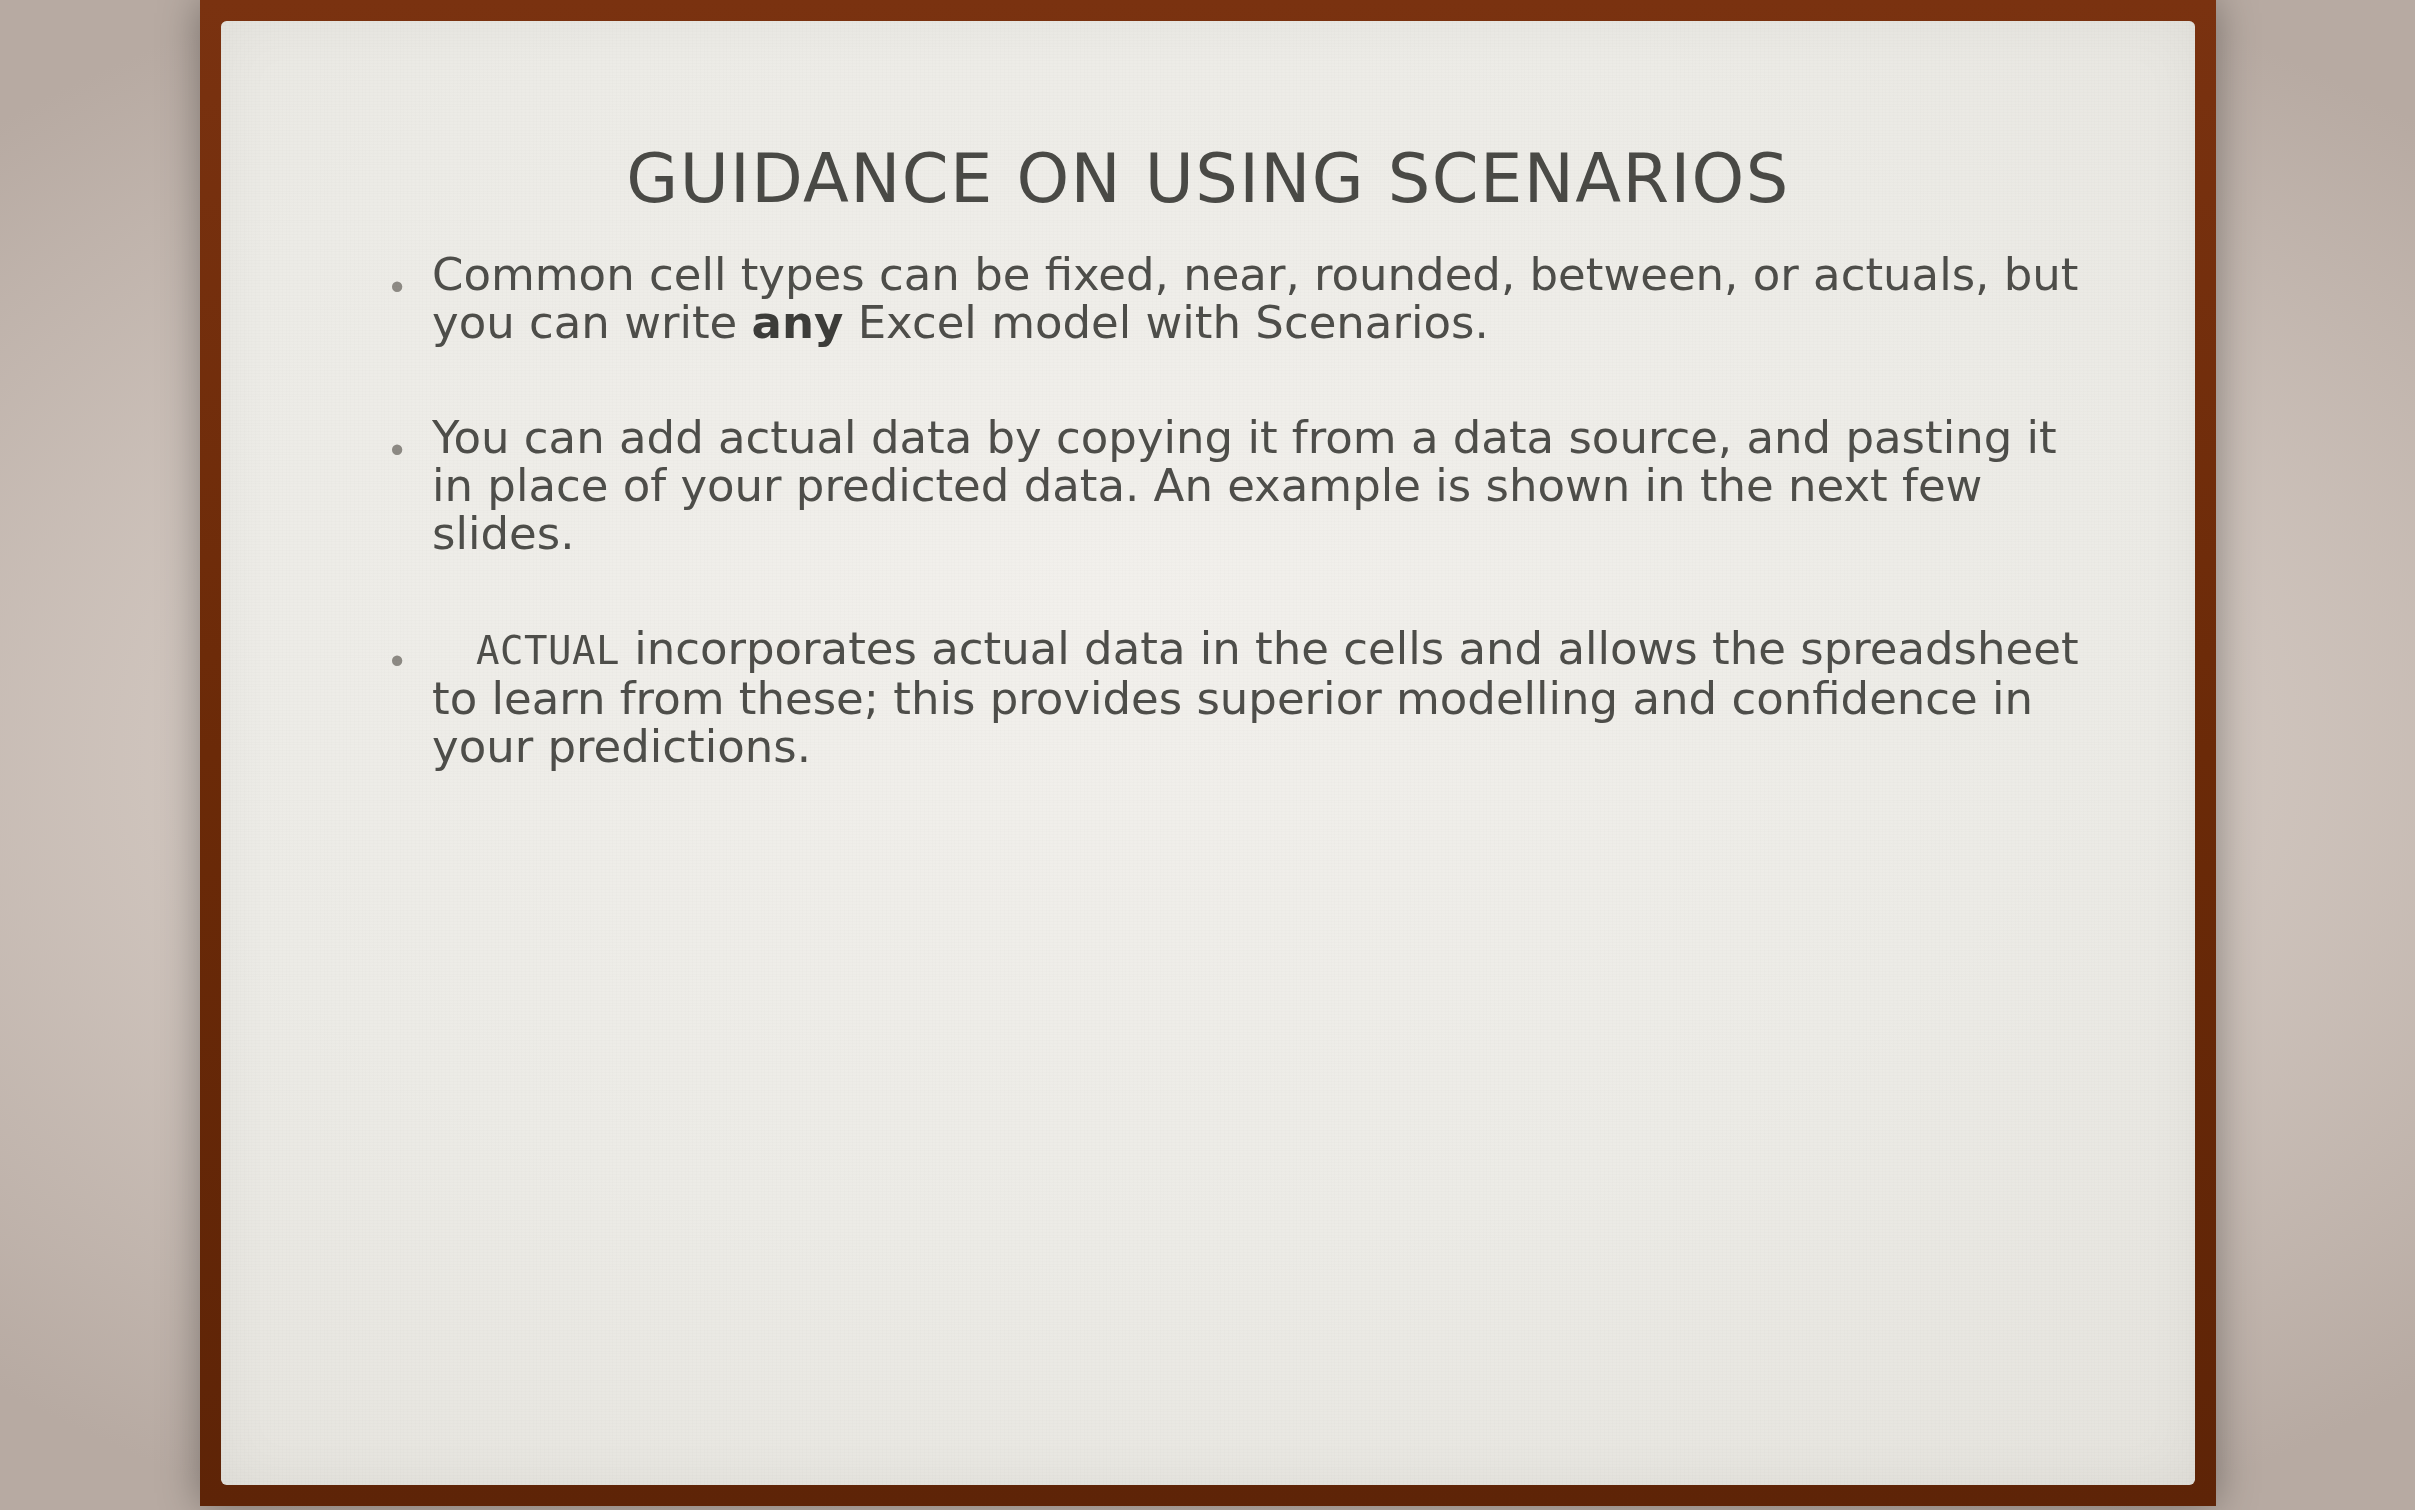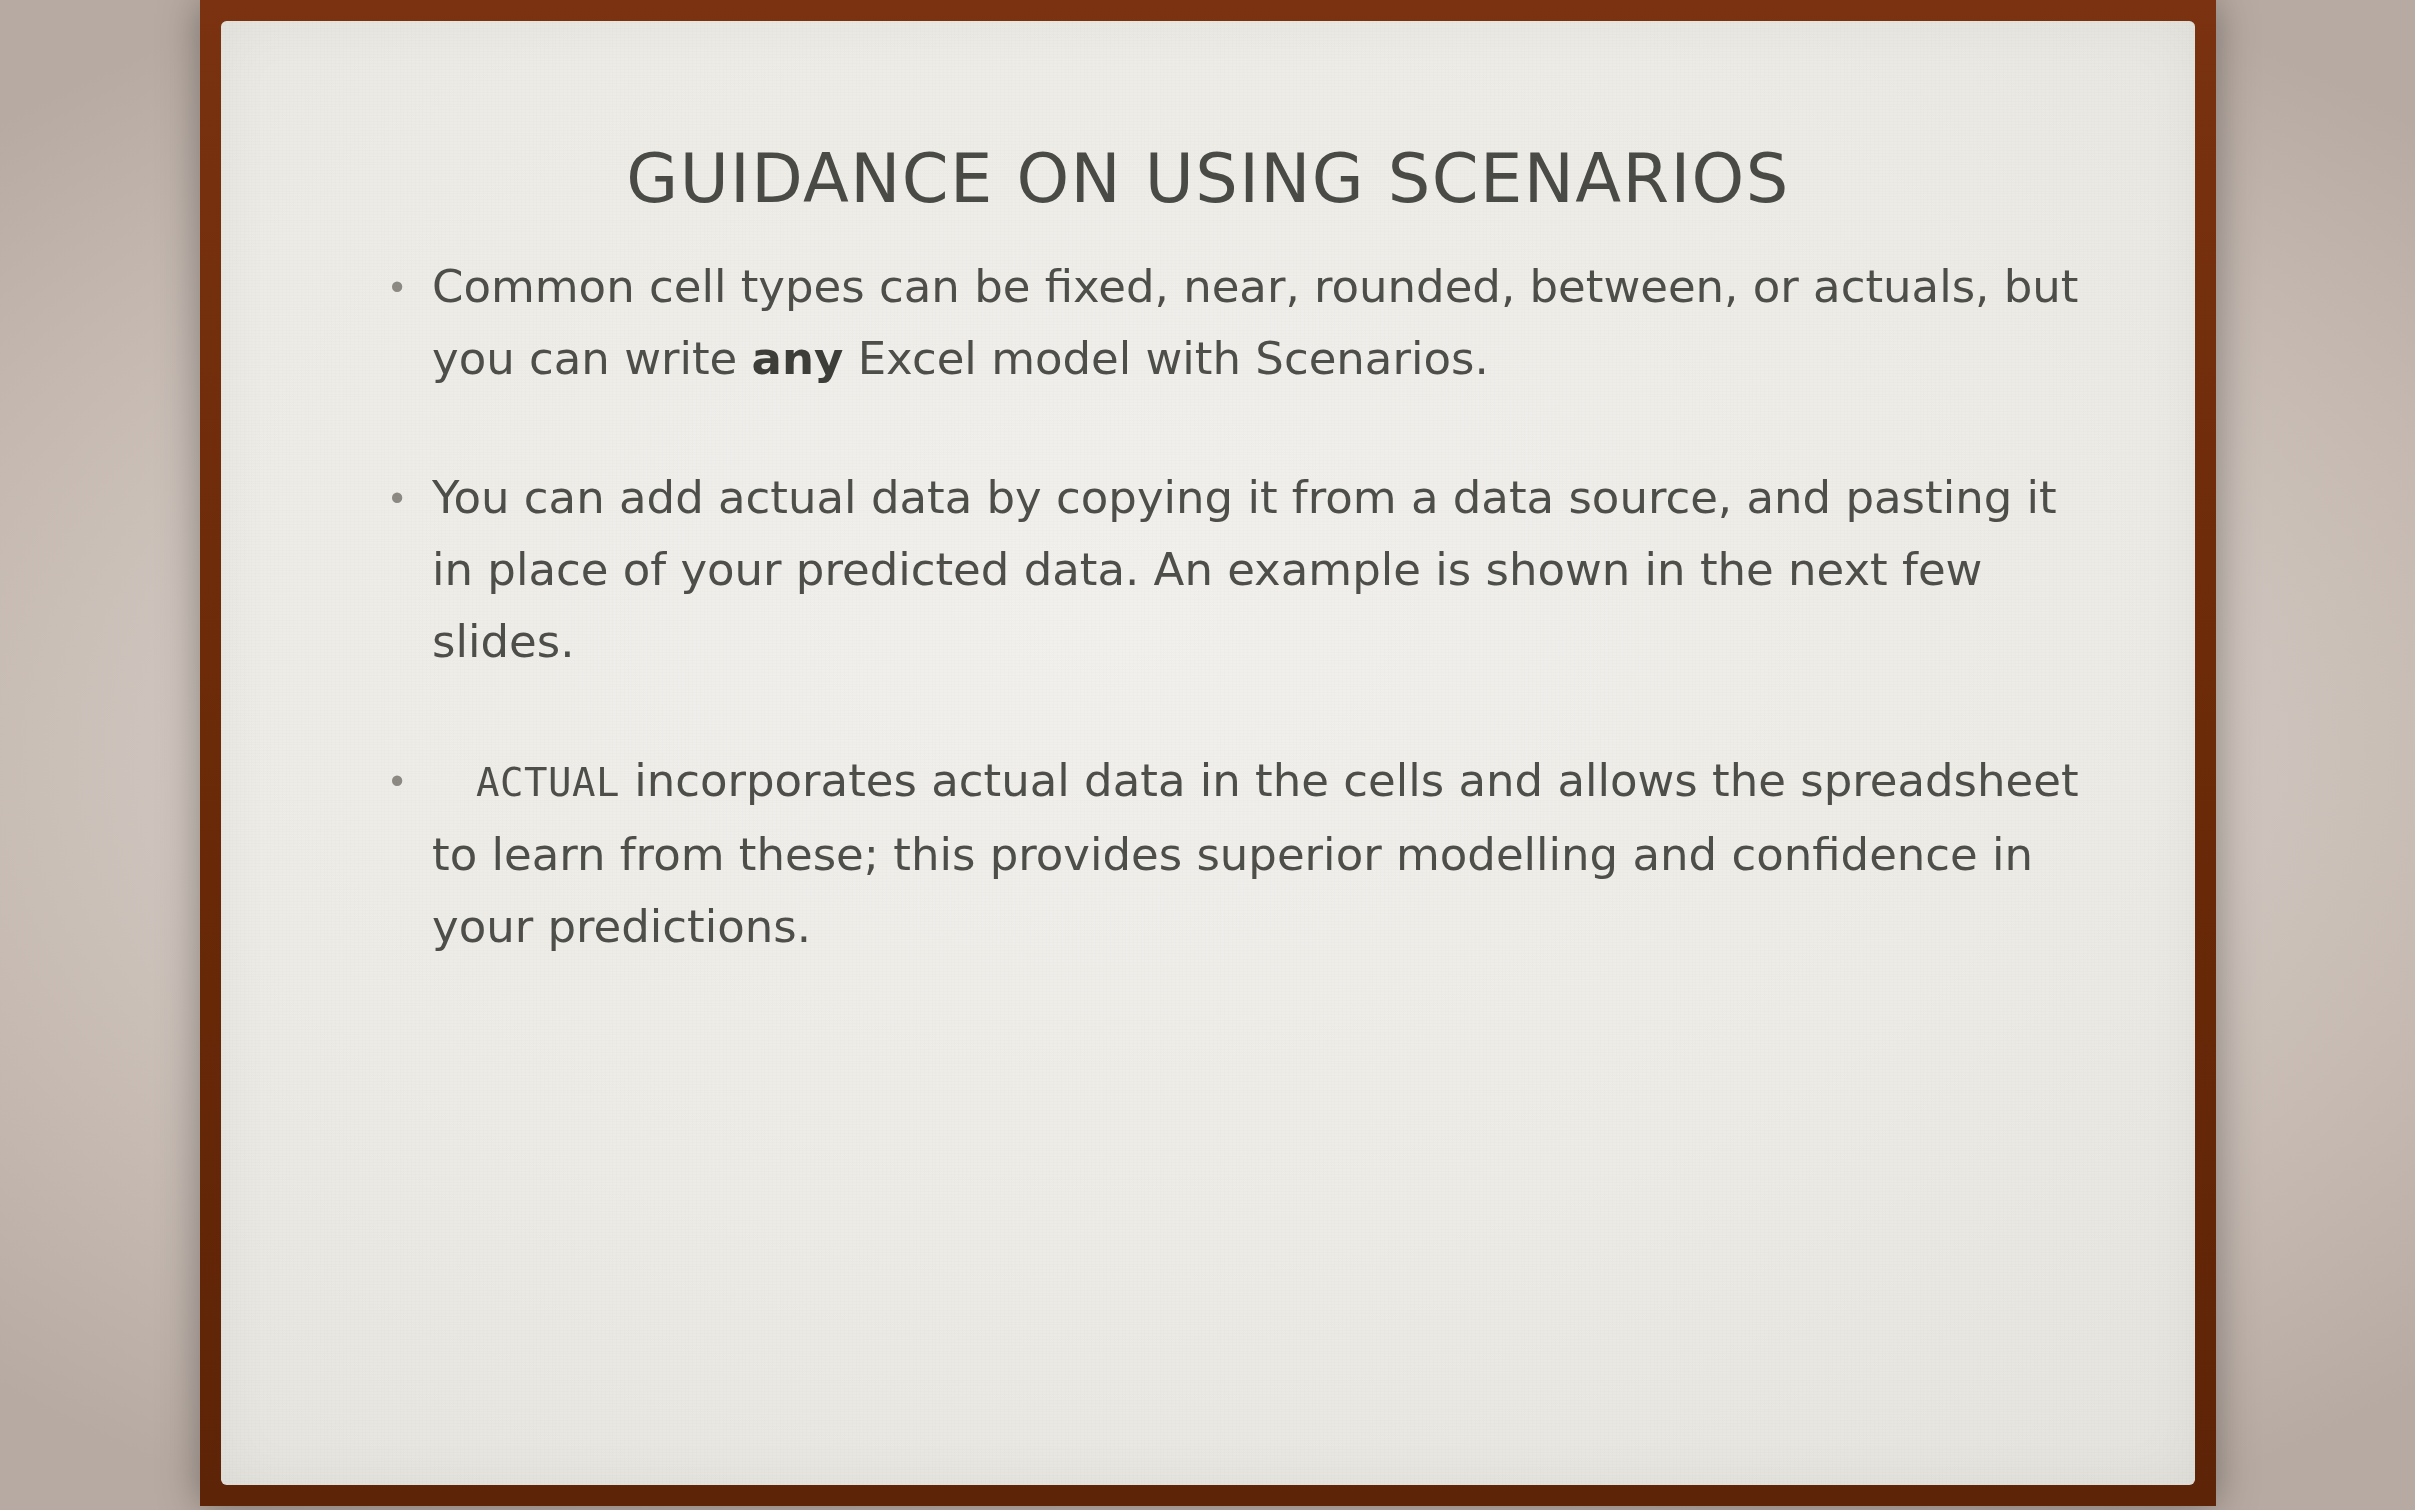--- a/index.html
+++ b/index.html
@@ -92,21 +92,21 @@
     font-size: 38px;
     line-height: 72px;
     text-align: left;
     padding-left: 7.6px;
     box-sizing: border-box;
   }
 
   .bullet-text {
     flex: 1 1 auto;
     font-size: 45px;
-    line-height: 72px;
+    line-height: 48px;
     color: #4e4e4a;
     font-family: "DejaVu Sans", sans-serif;
     font-weight: 400;
   }
 
   .bullet-text b {
     font-weight: 700;
     color: #3d3d3a;
   }
 

